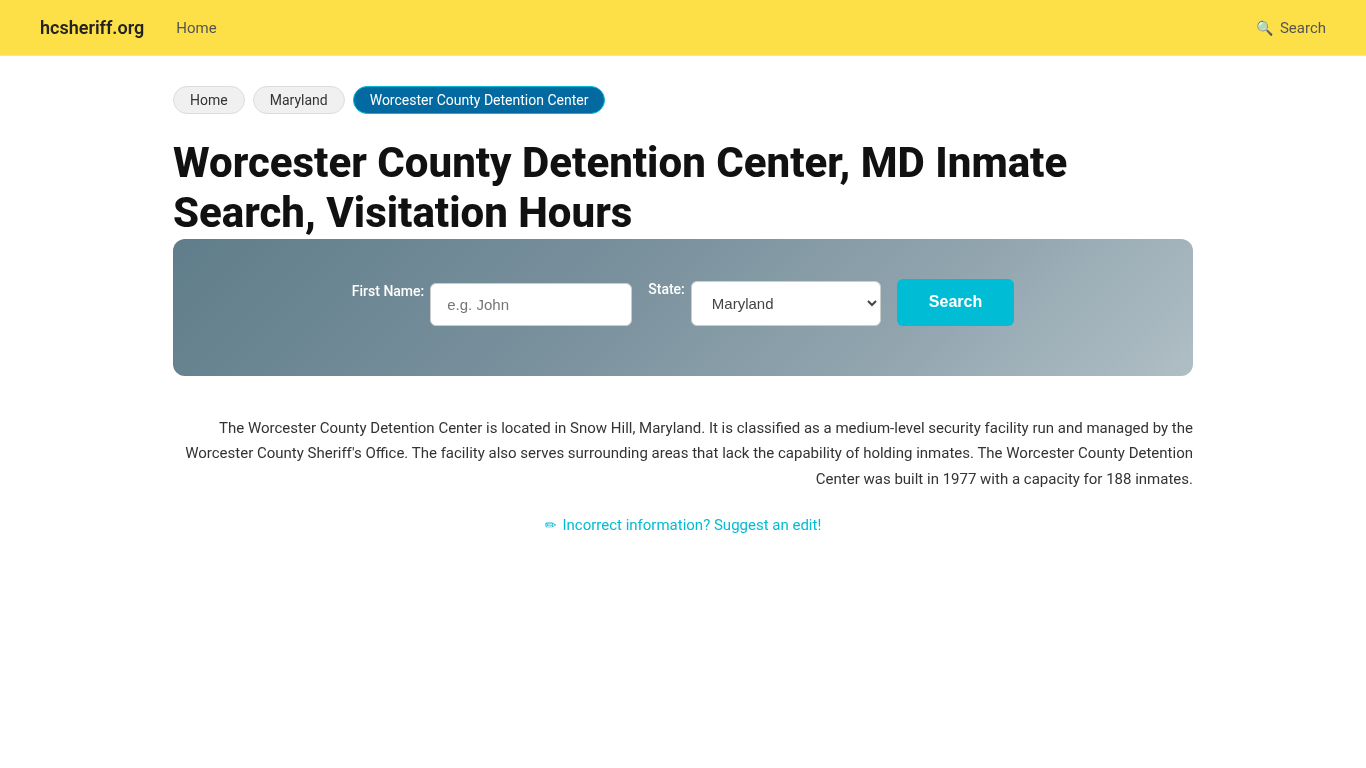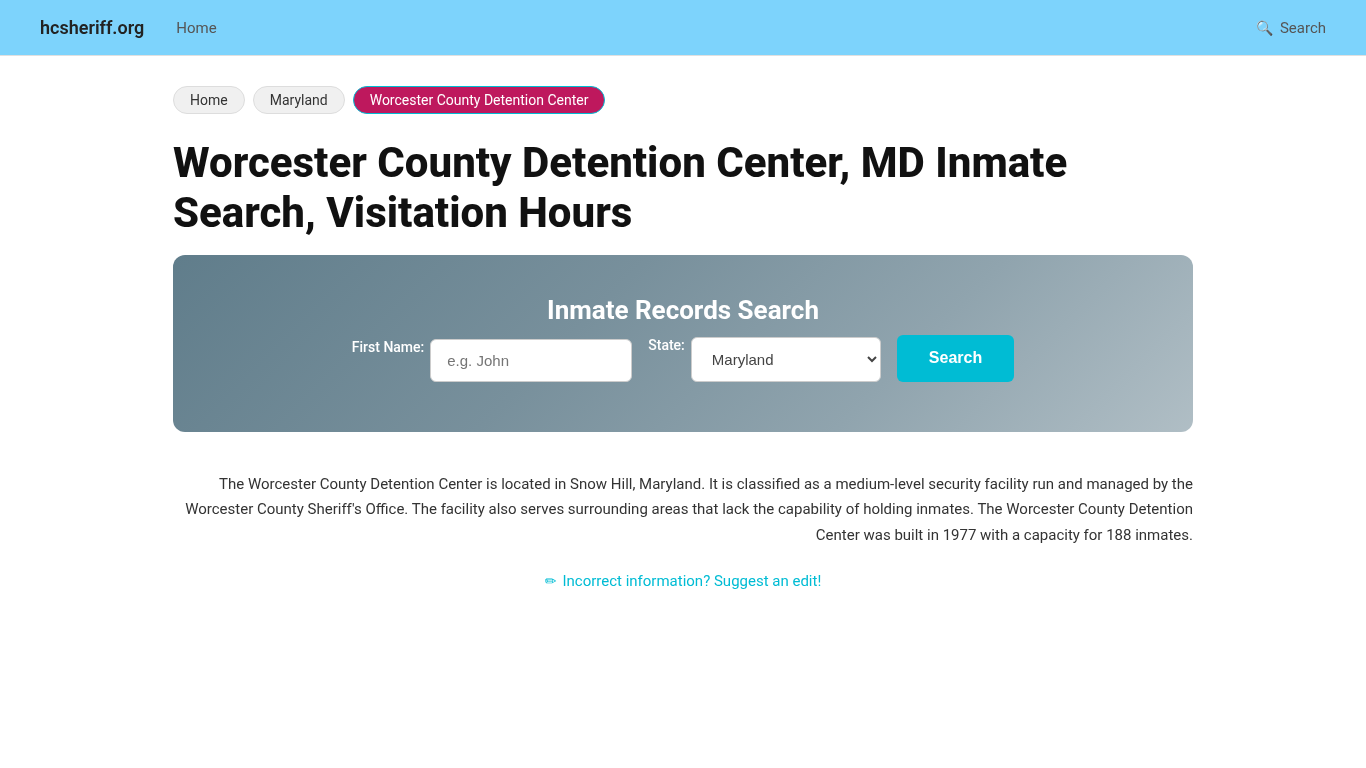--- a/index.html
+++ b/index.html
@@ -10,21 +10,21 @@
 
     body {
       font-family: -apple-system, BlinkMacSystemFont, 'Segoe UI', Roboto, sans-serif;
       background: #fff;
       color: #333;
       font-size: 16px;
     }
 
     
     .header {
-      background: #7dd3fc;
+      background: #fde047;
       border-bottom: 1px solid #e0e0e0;
       padding: 0 40px;
       display: flex;
       align-items: center;
       height: 56px;
       justify-content: space-between;
     }
 
     .header-left {
       display: flex;
@@ -84,32 +84,31 @@
       border: 1px solid #ddd;
       border-radius: 20px;
       padding: 5px 16px;
       font-size: 14px;
       color: #333;
       text-decoration: none;
       cursor: pointer;
     }
 
     .breadcrumb-link.active {
-      background: #be185d;
+      background: #0369a1;
       border-color: #00bcd4;
       color: #fff;
     }
 
     
     .page-title {
       font-size: 42px;
       font-weight: 800;
       color: #111;
       line-height: 1.2;
-      margin-bottom: 16px;
     }
 
     .updated-date {
       font-size: 12px;
       color: #888;
       letter-spacing: 0.5px;
       text-transform: uppercase;
       margin-bottom: 32px;
     }
 
@@ -245,21 +244,20 @@
     </div>
     <div class="breadcrumb-item">
       <a class="breadcrumb-link active" href="#">Worcester County Detention Center</a>
     </div>
   </nav>
 
   <h1 class="page-title">Worcester County Detention Center, MD Inmate Search, Visitation Hours</h1>
 
 
   <div class="search-widget">
-    <h2 class="widget-title">Inmate Records Search</h2>
 
     <form class="search-form">
       <div class="form-group">
         <label class="form-label">First Name:</label>
         <input class="form-input" type="text" placeholder="e.g. John" style="">
       </div>
       <div class="form-group">
         <label class="form-label">State:</label>
         <select class="form-select">
           <option>Maryland</option>

